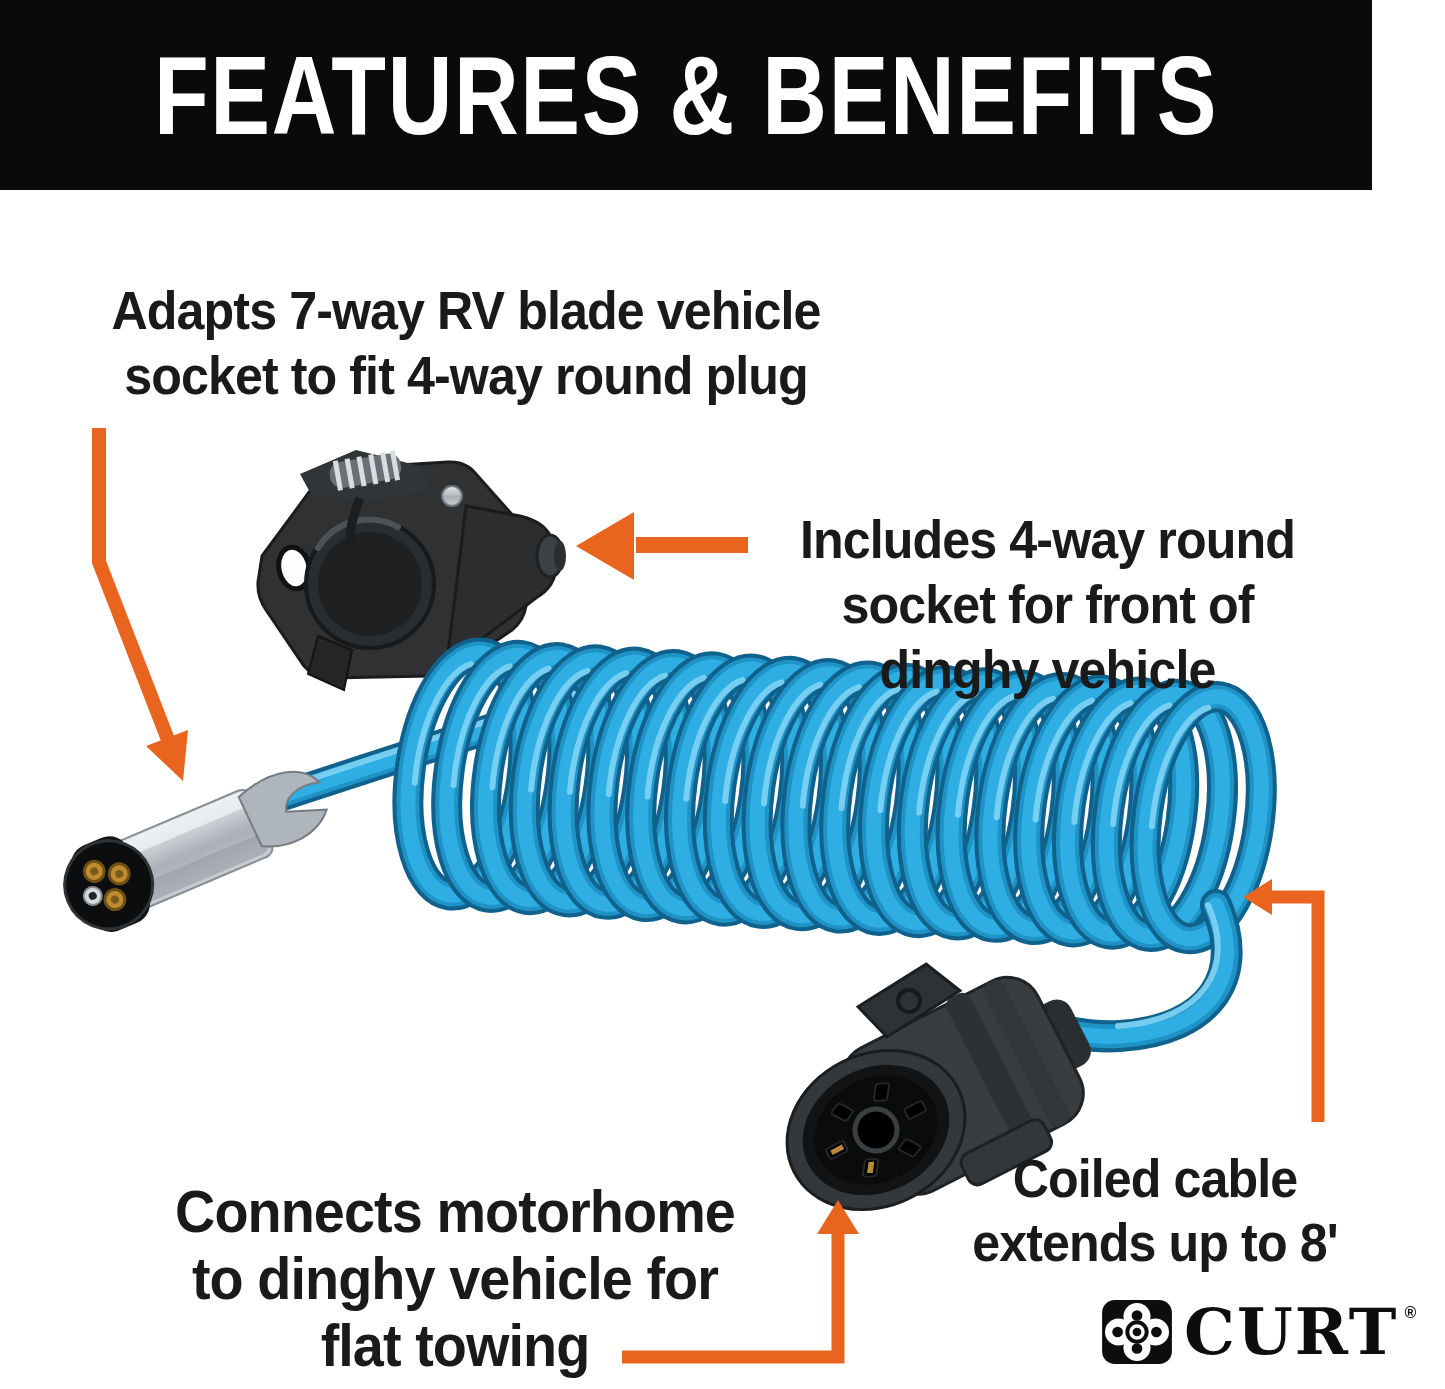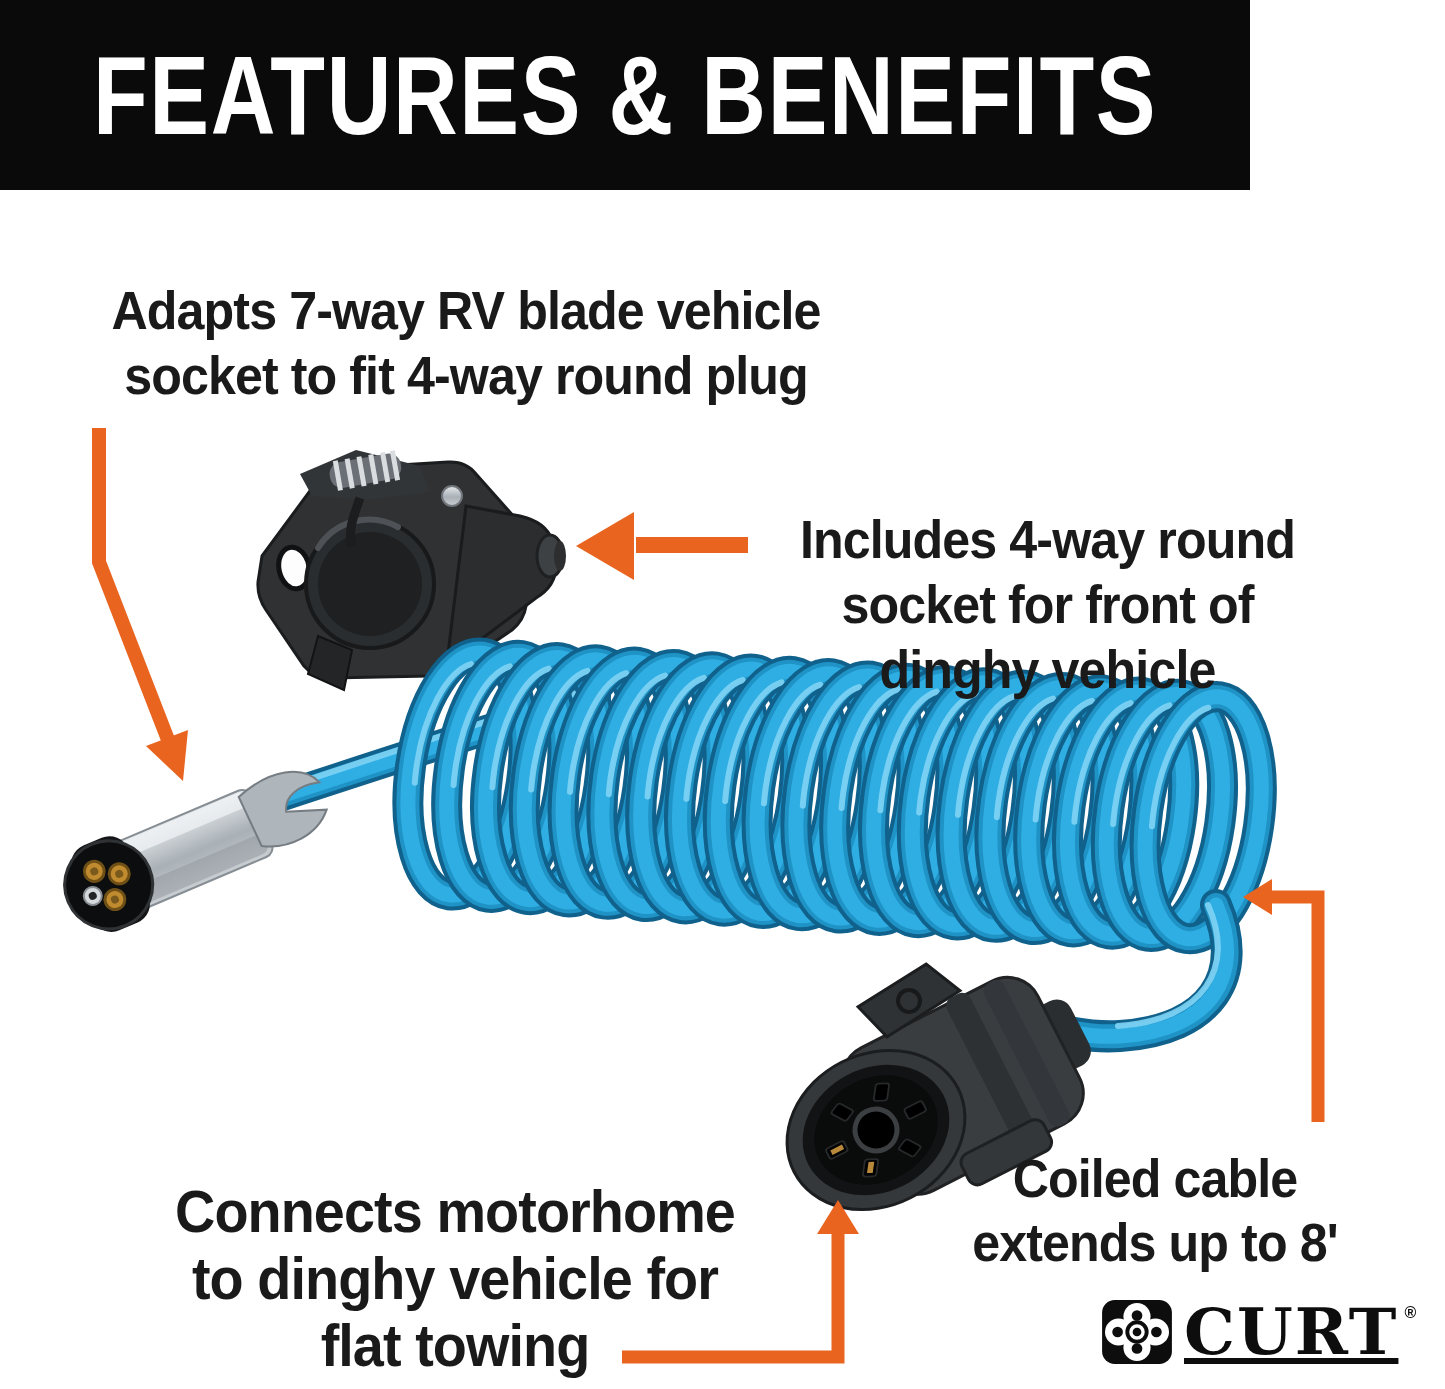--- a/index.html
+++ b/index.html
@@ -1,21 +1,21 @@
 <!DOCTYPE html>
 <html style="--header-bg: #0A0A0A; --text-color: #1A1A1A; --accent-orange: #E8641F; --cable-blue: #2FAEE3; --cable-blue-mid: #1F93C6; --cable-blue-dark: #10618C; --cable-highlight: #7FD4F4;"><head>
 <meta charset="utf-8">
 <style>
   html,body{margin:0;padding:0}
   body{
     width:1445px;height:1389px;position:relative;background:#ffffff;
     font-family:"Liberation Sans",sans-serif;overflow:hidden;
   }
   .header{
-    position:absolute;left:0;top:0;width:1250px;height:190px;
+    position:absolute;left:0;top:0;width:1372px;height:190px;
     background:var(--header-bg,#0a0a0a);
     display:flex;align-items:center;justify-content:center;
   }
   .header h1{
     margin:0;color:#ffffff;font-size:112px;font-weight:800;letter-spacing:2px;
     transform:scaleX(.80);white-space:nowrap;
   }
   .note{
     position:absolute;color:var(--text-color,#1a1a1a);font-weight:700;
     text-align:center;white-space:pre-line;transform:scaleX(.93);
@@ -27,21 +27,21 @@
   svg.scene{position:absolute;left:0;top:0}
   .cd{stroke:var(--cable-blue-dark,#10618C);fill:none;stroke-linecap:round}
   .cm{stroke:var(--cable-blue-mid,#1F93C6);fill:none;stroke-linecap:round}
   .cb{stroke:var(--cable-blue,#2FAEE3);fill:none;stroke-linecap:round}
   .ch{stroke:var(--cable-highlight,#7FD4F4);fill:none;stroke-linecap:round;opacity:.9}
   .arrow{stroke:var(--accent-orange,#E8641F);fill:none;stroke-linejoin:miter}
   .ahead{fill:var(--accent-orange,#E8641F)}
   .brand{position:absolute;left:1102px;top:1300px;display:flex;align-items:center;gap:12px}
   .wordmark{
     font-family:"DejaVu Serif",serif;font-weight:700;font-size:64px;
-    letter-spacing:2px;color:#0d0d0d;line-height:1;text-decoration:underline;
+    letter-spacing:2px;color:#0d0d0d;line-height:1;
   }
   .reg{font-size:16px;font-weight:700;color:#0d0d0d;align-self:flex-start;margin:4px 0 0 -6px}
 </style>
 </head>
 <body>
 
 <div class="header">
   <h1>FEATURES &amp; BENEFITS</h1>
 </div>
 

